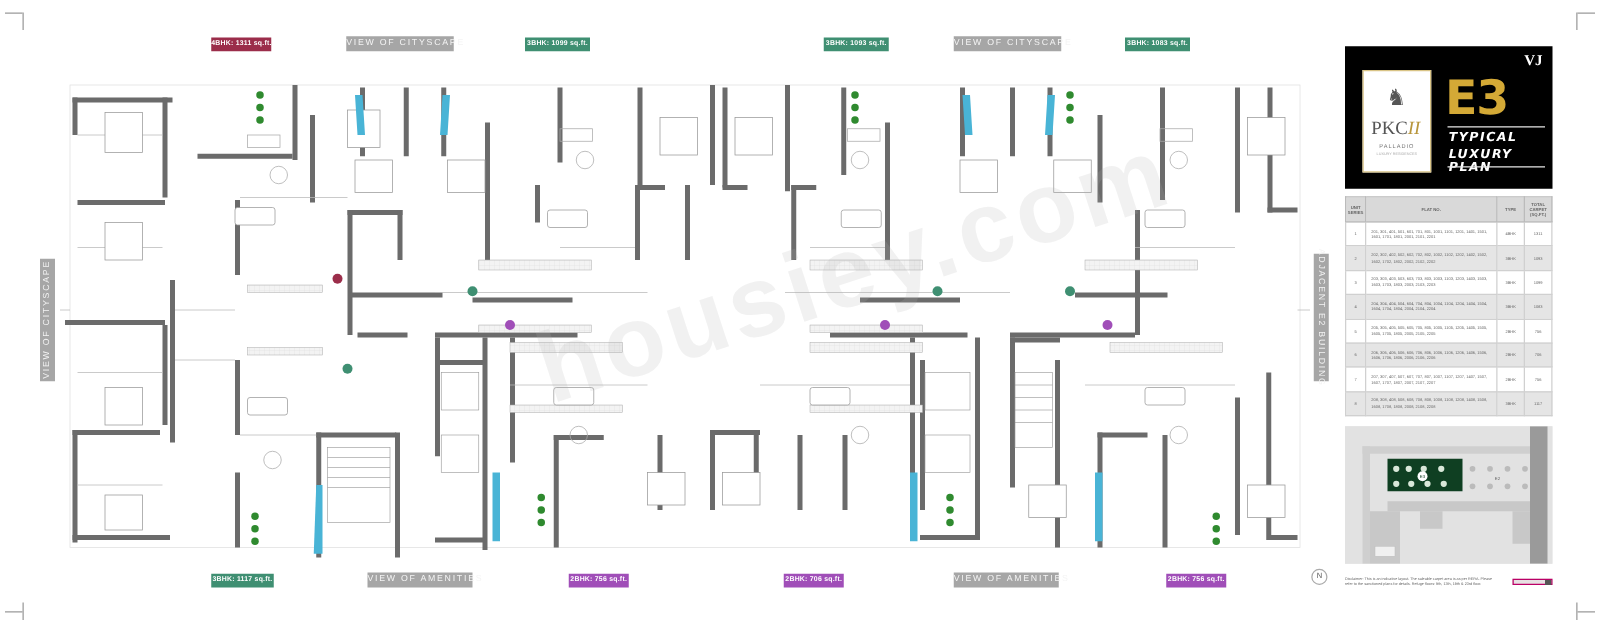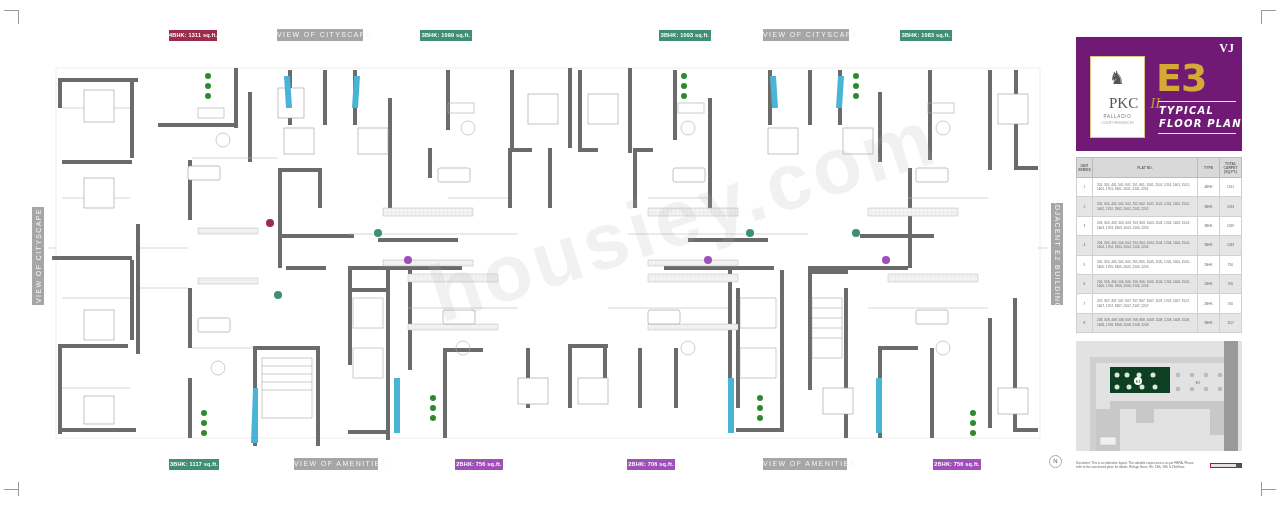--- a/index.html
+++ b/index.html
@@ -28,27 +28,27 @@
 
   #plan { position: absolute; left: 48px; top: 48px; }
 
   .watermark {
     position: absolute; left: 420px; top: 170px; font-size: 80px; color: rgba(180,180,180,0.18);
     transform: rotate(-18deg); font-weight: bold; letter-spacing: 4px; pointer-events: none;
   }
 
   
   .card {
-    position: absolute; left: 1076px; top: 37px; width: 166px; height: 114px; background: #701a75;
+    position: absolute; left: 1076px; top: 37px; width: 166px; height: 114px; background: #000000;
   }
   .card .vj { position: absolute; right: 8px; top: 4px; color: #fff; font-family: "Liberation Serif", serif; font-weight: bold; font-size: 12px; }
   .card .logo { position: absolute; left: 14px; top: 19px; width: 55px; height: 82px; background: #fff; border: 1px solid #d9c486; }
   .card .logo .horse { position: absolute; left: 18px; top: 10px; font-size: 18px; color: #555; }
   .card .logo .pkc { position: absolute; left: 6px; top: 38px; font-family: "Liberation Serif", serif; font-size: 15px; color: #555; }
-  .card .logo .pkc span { color: #b8963c; font-style: italic; margin-left: 12px; }
+  .card .logo .pkc span { color: #b8963c; font-style: italic; }
   .card .logo .pall { position: absolute; left: 0; width: 100%; top: 57px; text-align: center; font-size: 4.5px; color: #777; letter-spacing: 0.8px; }
   .card .logo .sub { position: absolute; left: 0; width: 100%; top: 64px; text-align: center; font-size: 3px; color: #aaa; }
   .card .e3 { position: absolute; left: 80px; top: 22px; font-size: 38px; font-weight: 900; color: #d4a936; font-family: "DejaVu Sans", sans-serif; letter-spacing: -1px; line-height: 38px; }
   .card .line { position: absolute; left: 82px; width: 78px; height: 1px; background: #e6e6e6; }
   .card .t { position: absolute; left: 83px; color: #fff; font-size: 10px; font-weight: bold; letter-spacing: 1.2px; font-family: "DejaVu Sans", sans-serif; font-style: italic; }
 
   
   .tbl { position: absolute; left: 1076px; top: 157px; width: 166px; border-collapse: collapse; font-size: 3.2px; color: #666; }
   .tbl th { background: #d9d9d9; height: 20px; border: 0.6px solid #bbb; font-weight: bold; font-size: 3.4px; }
   .tbl td { height: 19.4px; border: 0.6px solid #d0d0d0; text-align: center; padding: 0 1px; }
@@ -346,21 +346,21 @@
   <div class="vj">VJ</div>
   <div class="logo">
     <div class="horse">♞</div>
     <div class="pkc"><span style="color:#555;font-style:normal">PKC</span><span>II</span></div>
     <div class="pall">PALLADIO</div>
     <div class="sub">LUXURY RESIDENCES</div>
   </div>
   <div class="e3">E3</div>
   <div class="line" style="top:64px"></div>
   <div class="t" style="top:68px">TYPICAL</div>
-  <div class="t" style="top:81px">FLOOR PLAN</div>
+  <div class="t" style="top:81px">LUXURY PLAN</div>
   <div class="line" style="top:96px"></div>
 </div>
 
 <table class="tbl">
   <thead>
     <tr>
       <th style="width:16px">UNIT SERIES</th>
       <th>FLAT NO.</th>
       <th style="width:22px">TYPE</th>
       <th style="width:22px">TOTAL CARPET (SQ.FT.)</th>

